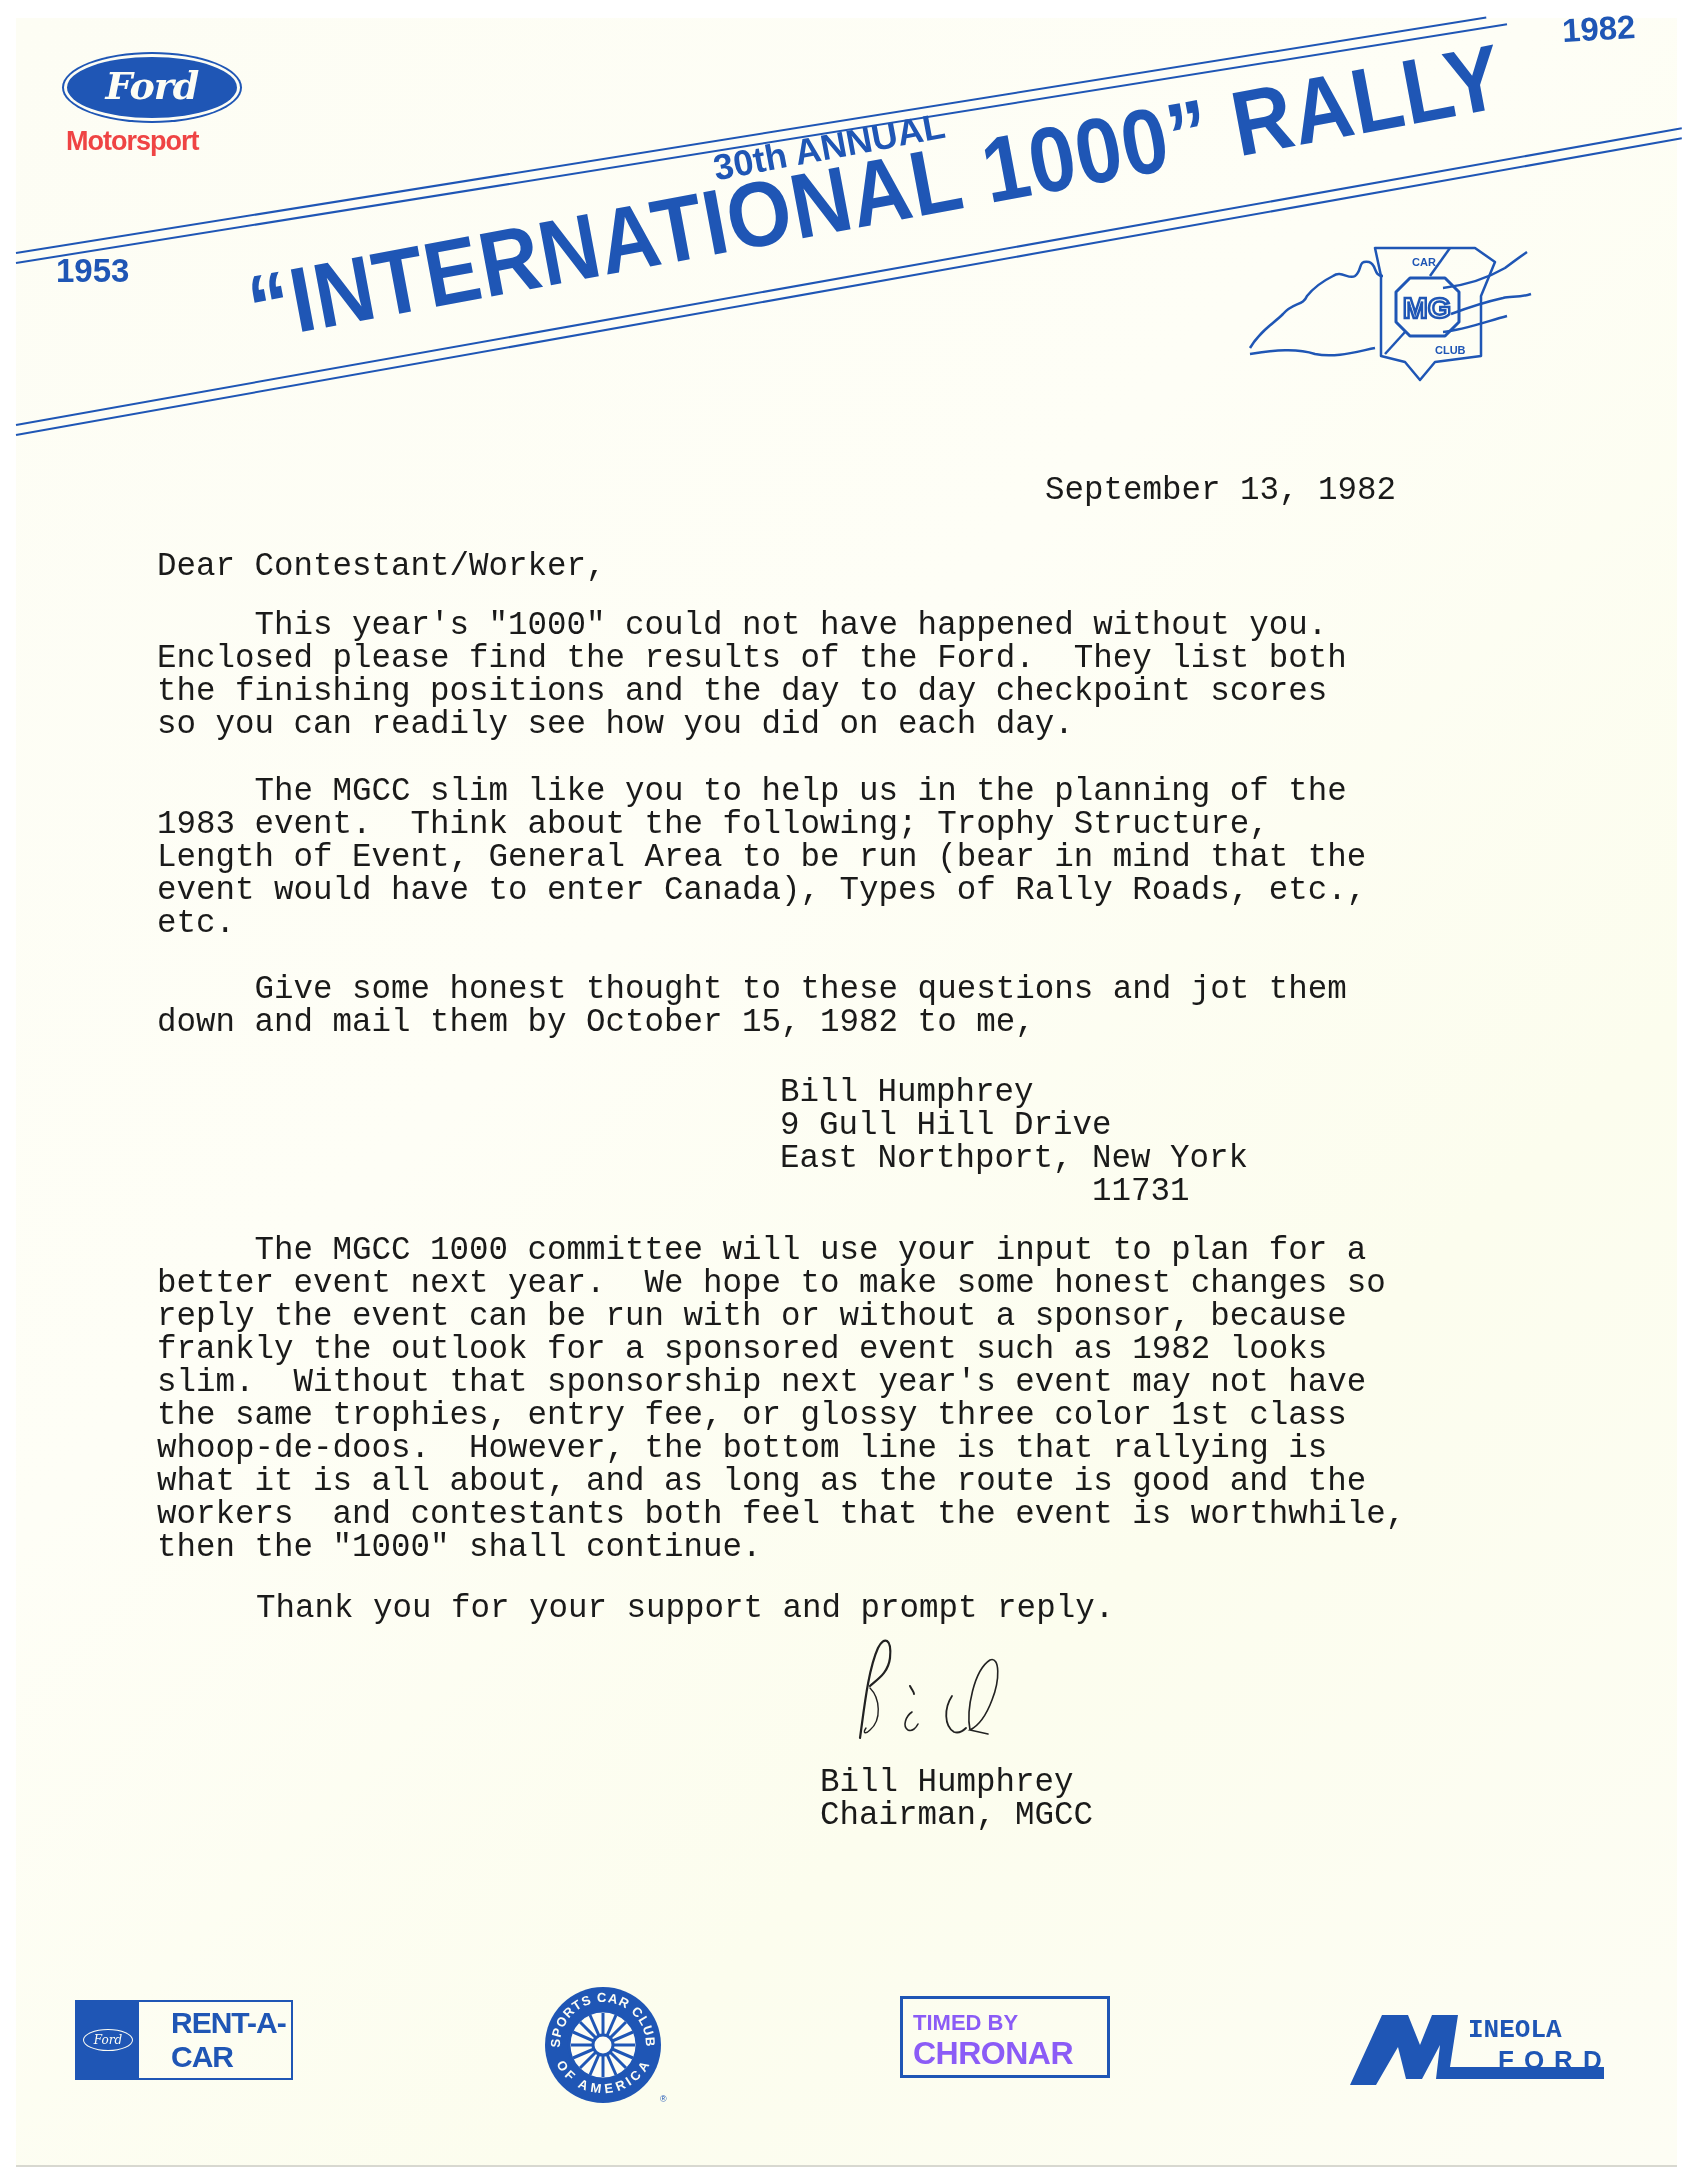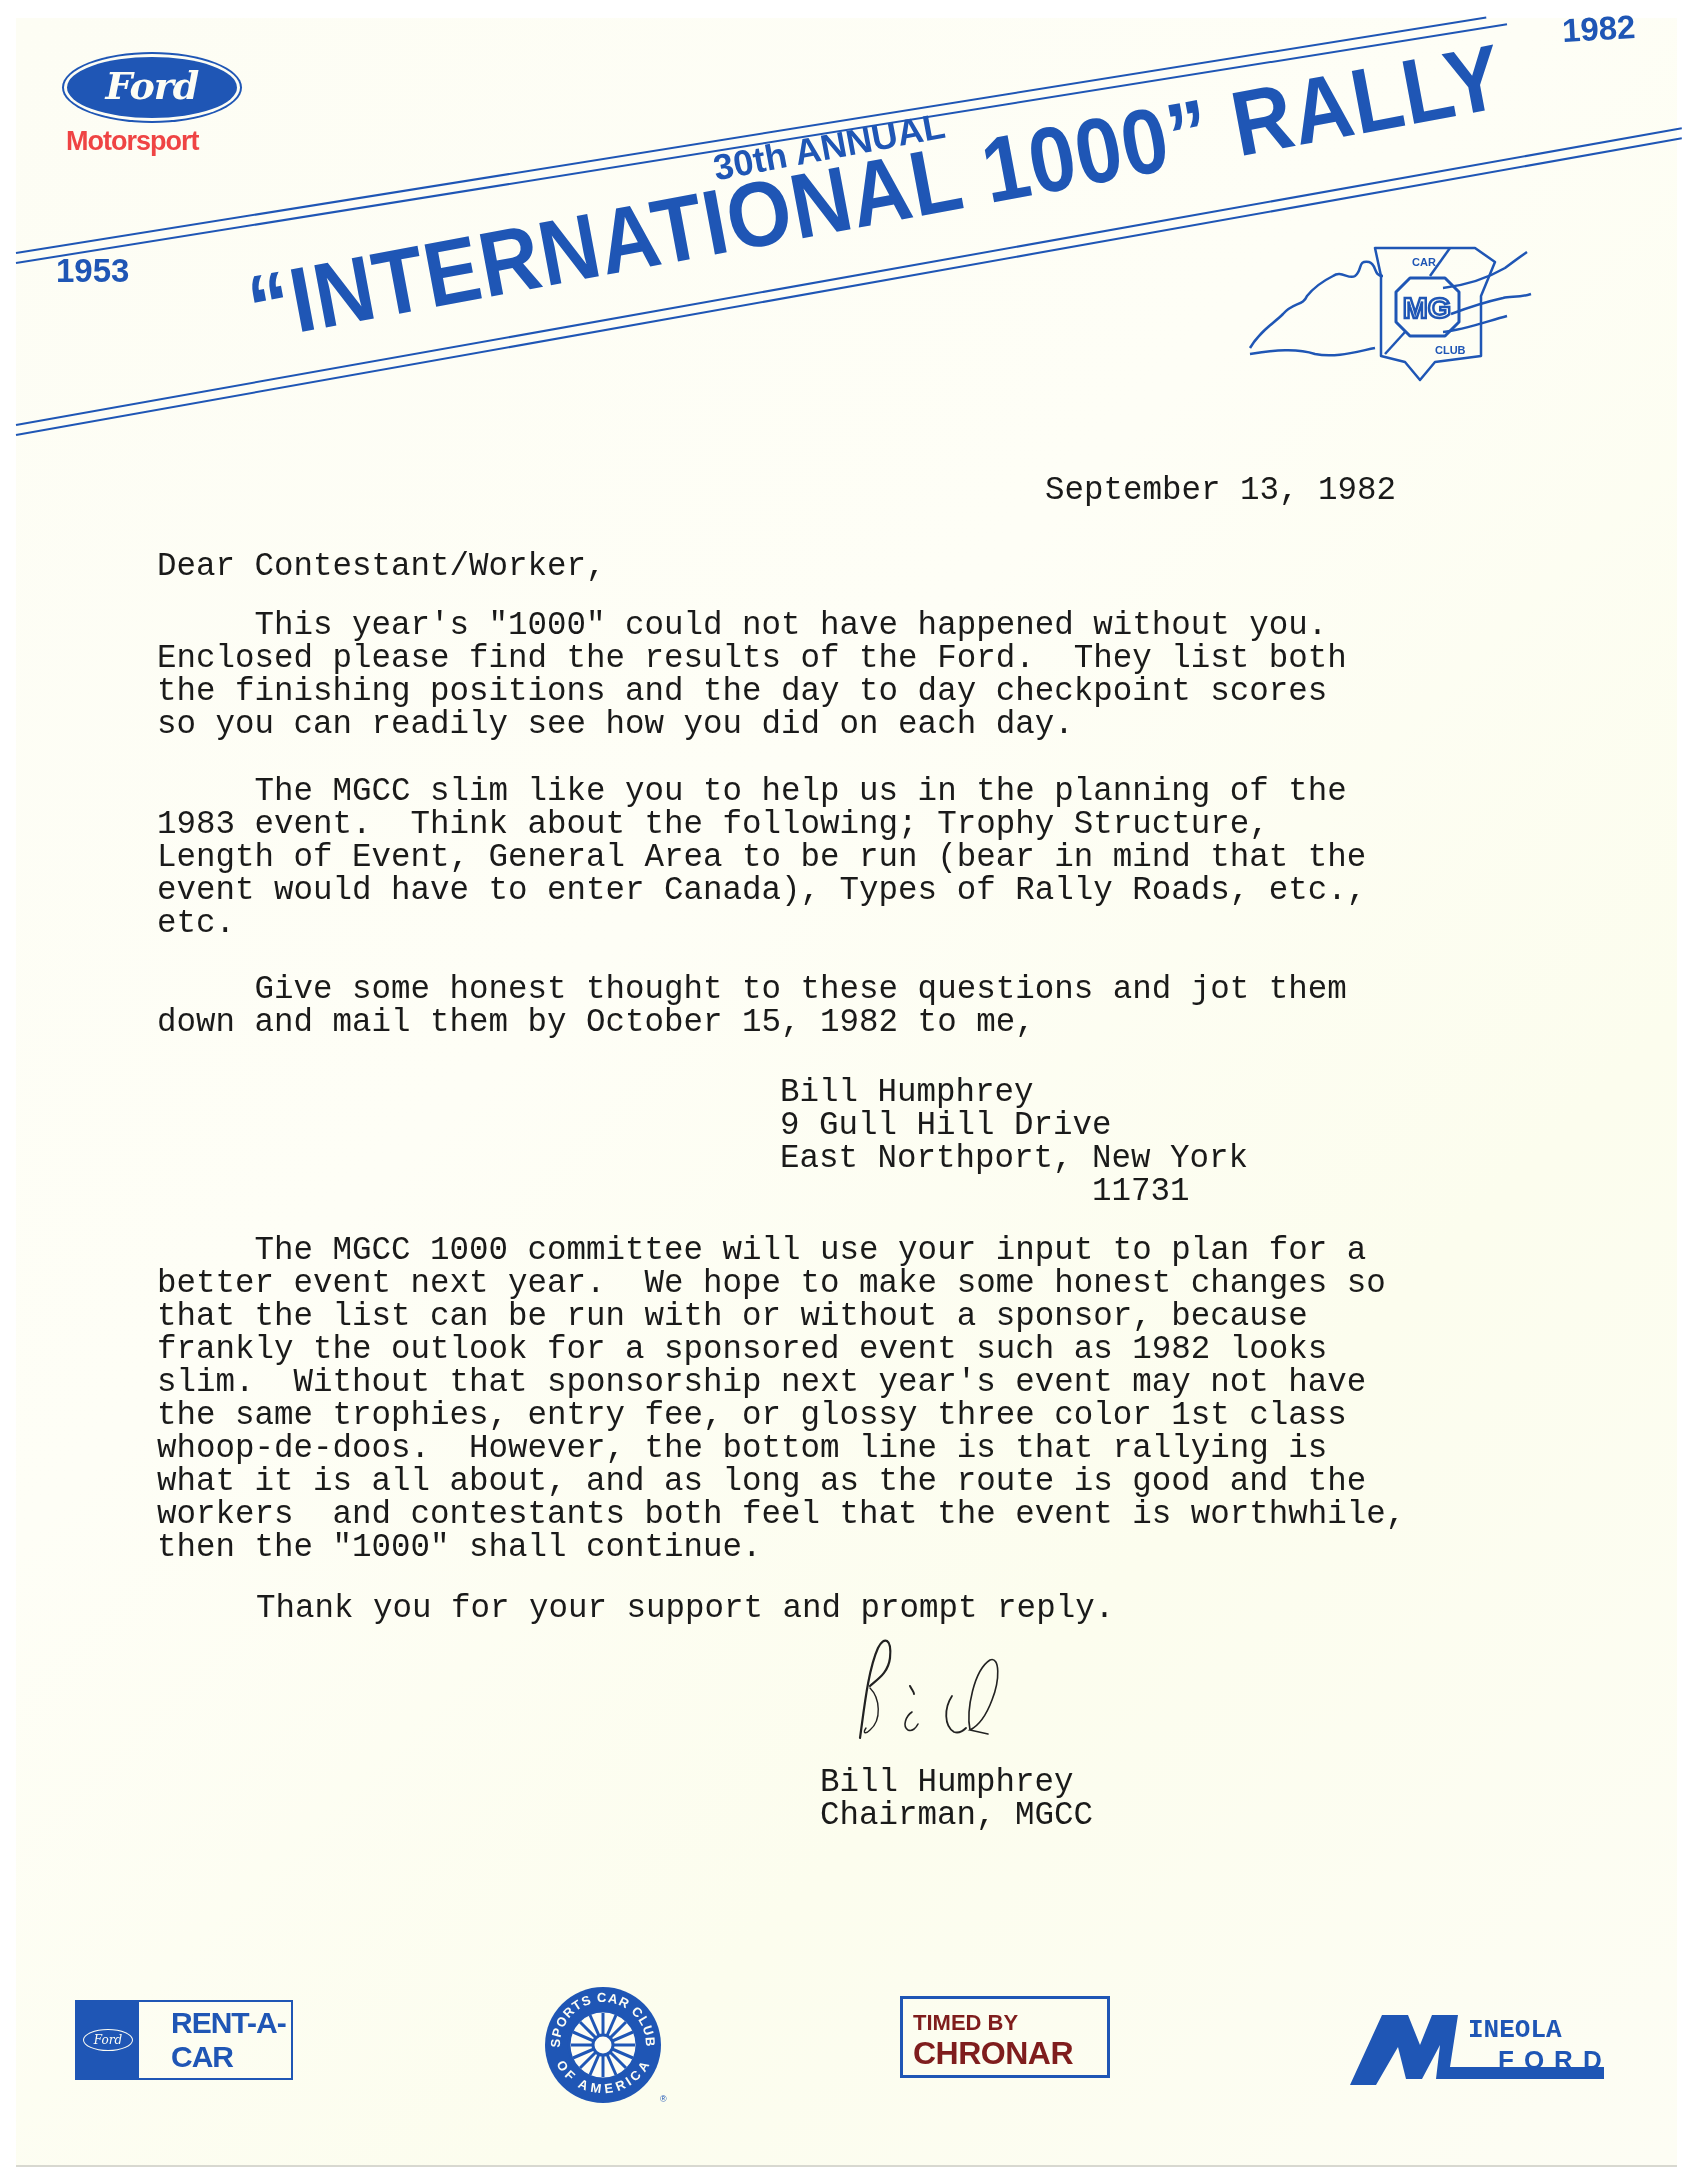--- a/index.html
+++ b/index.html
@@ -77,21 +77,21 @@
   .rent .txt {
     flex: 1; display: flex; align-items: center; justify-content: center;
     font-family: "Liberation Sans", sans-serif; font-weight: bold; color: #1f56b5; font-size: 30px;
     letter-spacing: -1px;
     padding-left: 32px;
   }
   .scca { position: absolute; left: 538px; top: 1980px; width: 130px; height: 130px; }
   .chronar {
     position: absolute; left: 900px; top: 1996px; width: 210px; height: 82px;
     border: 3px solid #1f56b5; box-sizing: border-box;
-    font-family: "Liberation Sans", sans-serif; font-weight: bold; color: #7f1d1d;
+    font-family: "Liberation Sans", sans-serif; font-weight: bold; color: #8b5cf6;
     padding: 12px 0 0 10px;
   }
   .chronar .l1 { font-size: 22px; line-height: 24px; display: block; }
   .chronar .l2 { font-size: 32px; line-height: 36px; display: block; letter-spacing: -0.5px; }
   .mineola { position: absolute; left: 1350px; top: 2015px; width: 270px; height: 75px; }
   .mineola .t1 {
     position: absolute; left: 118px; top: 0px;
     font-family: Liberation Mono, monospace; font-weight: bold; font-size: 26px; color: #1f56b5;
   }
   .mineola .t2 {
@@ -165,21 +165,21 @@
 <div class="address">
   <div class="mono">Bill Humphrey</div>
   <div class="mono">9 Gull Hill Drive</div>
   <div class="mono">East Northport, New York</div>
   <div class="mono">                11731</div>
 </div>
 
 <div class="para" style="top:1234px;">
   <div class="mono">     The MGCC 1000 committee will use your input to plan for a</div>
   <div class="mono">better event next year.  We hope to make some honest changes so</div>
-  <div class="mono">that the list can be run with or without a sponsor, because</div>
+  <div class="mono">reply the event can be run with or without a sponsor, because</div>
   <div class="mono">frankly the outlook for a sponsored event such as 1982 looks</div>
   <div class="mono">slim.  Without that sponsorship next year's event may not have</div>
   <div class="mono">the same trophies, entry fee, or glossy three color 1st class</div>
   <div class="mono">whoop-de-doos.  However, the bottom line is that rallying is</div>
   <div class="mono">what it is all about, and as long as the route is good and the</div>
   <div class="mono">workers  and contestants both feel that the event is worthwhile,</div>
   <div class="mono">then the "1000" shall continue.</div>
 </div>
 
 <div class="mono closing">Thank you for your support and prompt reply.</div>

